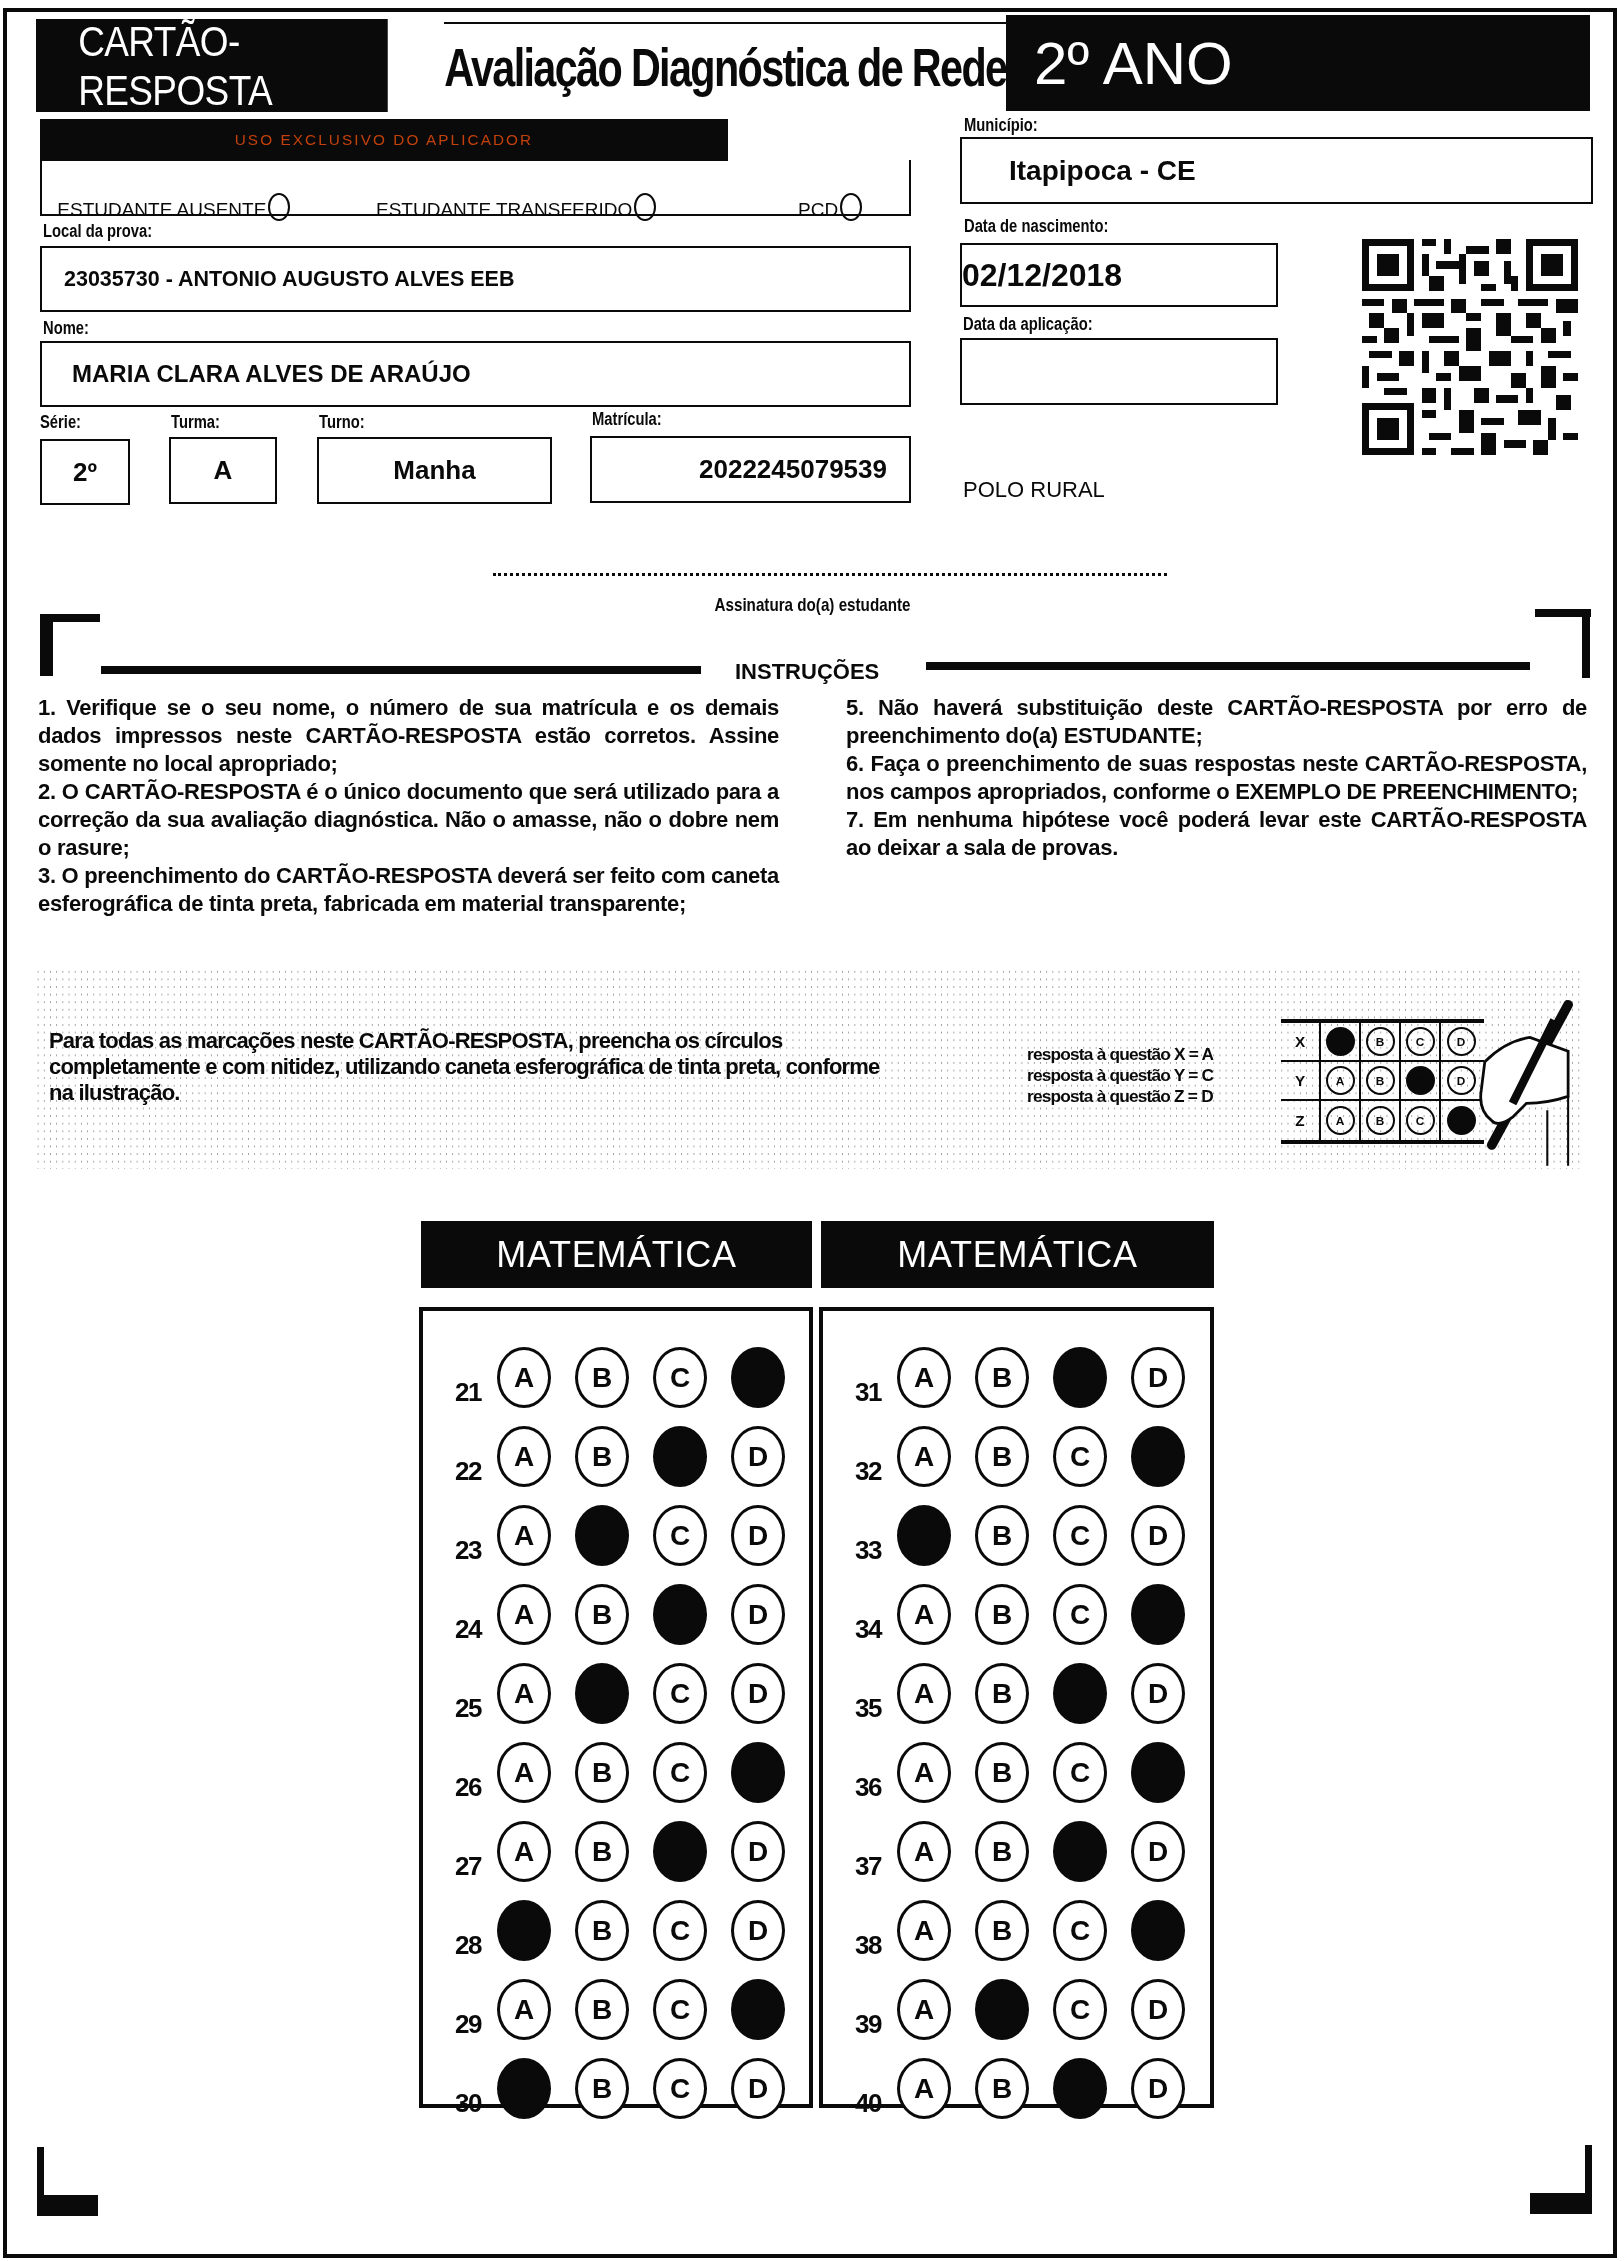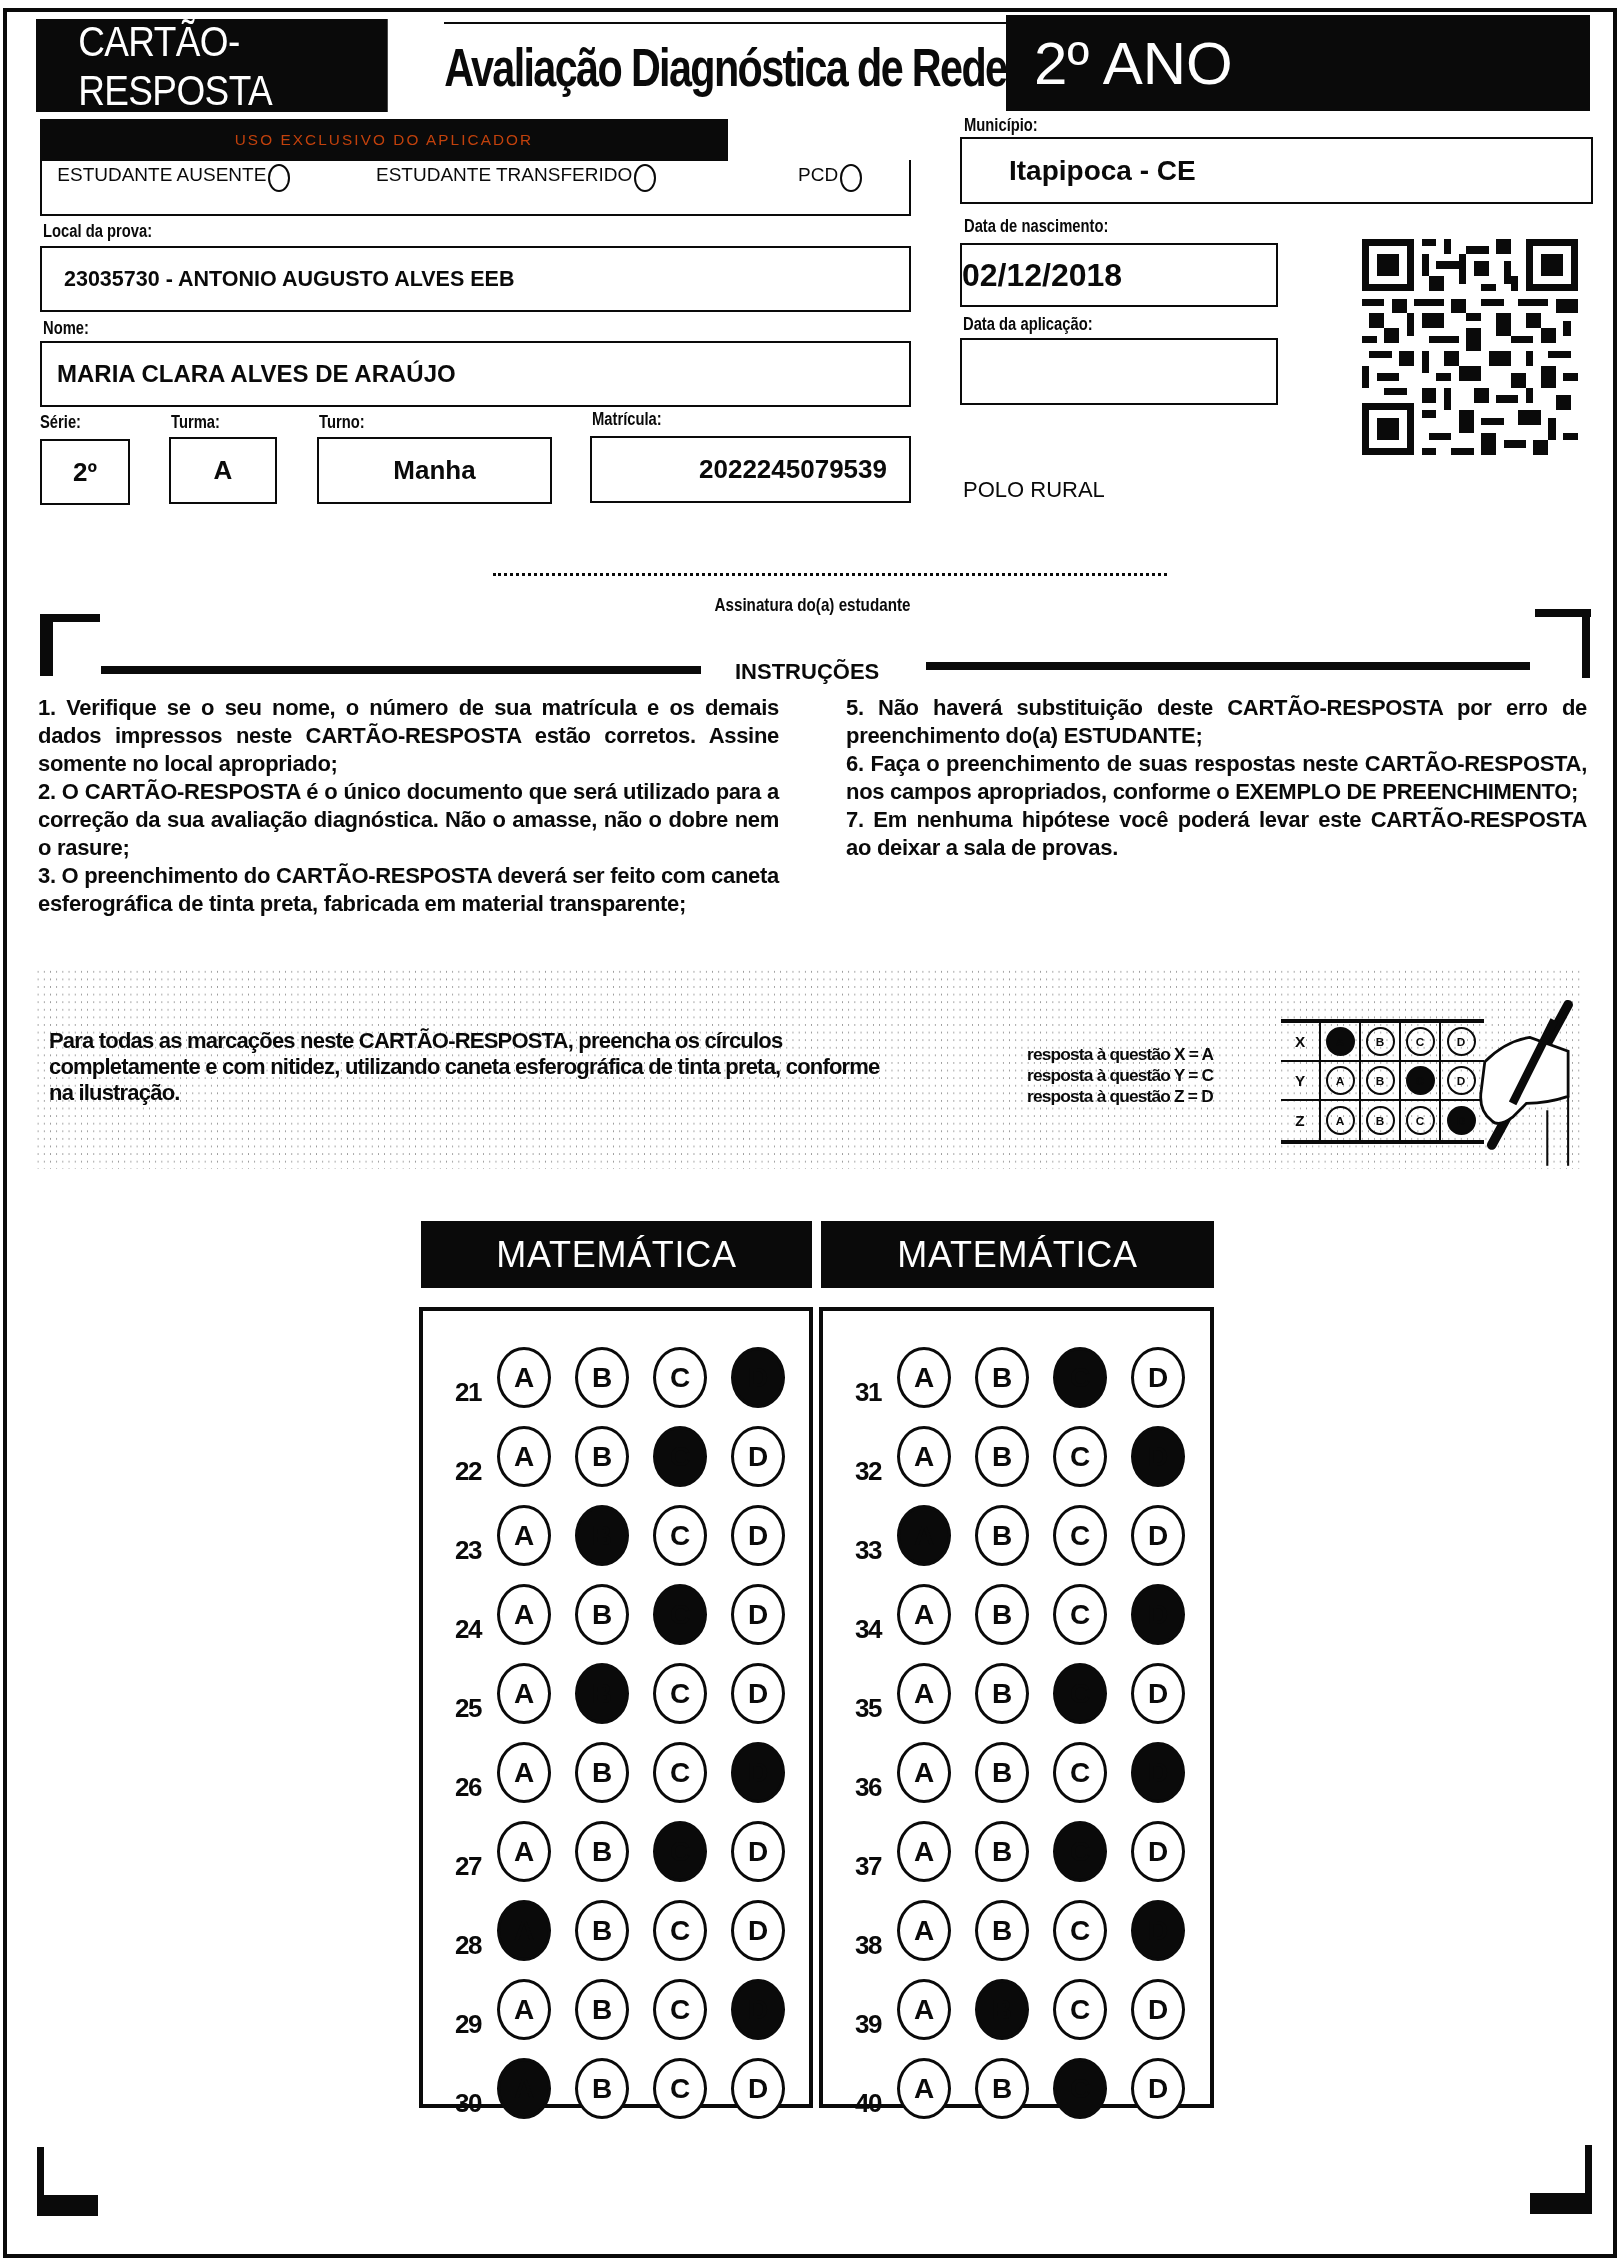--- a/index.html
+++ b/index.html
@@ -11,21 +11,21 @@
   
   .hdr-black { background: #0a0a0a; color: #fff; display: flex; align-items: center; }
   .hdr-title1 { left: 36px; top: 19.4px; width: 409px; height: 93px; justify-content: center; font-size: 43px; letter-spacing: -0.7px; transform: scaleX(0.86); transform-origin: left center; padding-left: 49px; }
   .hdr-white { left: 444px; top: 22px; width: 563px; height: 89px; background: #fff; border-top: 2.8px solid #0a0a0a; display: flex; align-items: center; justify-content: center; }
   .hdr-white span { font-size: 53px; font-weight: bold; letter-spacing: -2.1px; display: inline-block; transform: scaleX(0.78); white-space: nowrap; }
   .hdr-grade { left: 1006px; top: 15.3px; width: 584px; height: 96px; padding-left: 28px; font-size: 60px; }
 
   
   .excl-bar { left: 40px; top: 119px; width: 688px; height: 42px; background: #0a0a0a; color: #c2410c; font-size: 15.3px; display: flex; align-items: center; justify-content: center; letter-spacing: 2.1px; }
   .excl-row { left: 40px; top: 160px; width: 871px; height: 56px; border: 2.8px solid #0a0a0a; border-top: none; display: flex; align-items: center; font-size: 19px; }
-  .excl-item { display: flex; align-items: flex-start; gap: 2px; position: absolute; top: 4px; }
+  .excl-item { display: flex; align-items: flex-end; gap: 2px; position: absolute; top: 33px; }
   .radio { width: 22px; height: 28px; border: 2.1px solid #0a0a0a; border-radius: 50%; display: inline-block; }
 
   .lbl { font-size: 18px; font-weight: bold; transform: scaleX(0.82); transform-origin: left center; white-space: nowrap; }
   .field { border: 2.8px solid #0a0a0a; background: #fff; display: flex; align-items: center; font-weight: bold; }
 
   .qr { left: 1362px; top: 236px; width: 216px; height: 222px; }
 
   .sig-line { left: 493px; top: 573px; width: 674px; border-top: 3.5px dotted #0a0a0a; }
   .sig-lbl { left: 0; width: 1625px; top: 594px; text-align: center; font-size: 19px; font-weight: bold; }
   .sig-lbl span { display: inline-block; transform: scaleX(0.8); }
@@ -87,21 +87,21 @@
     <span class="radio"></span>
   </div>
 </div>
 
 <div class="abs lbl" style="left:43px; top:221px;">Local da prova:</div>
 <div class="abs field" style="left:40px; top:246px; width:871px; height:66px; padding-left:22px; font-size:21.5px;">
   <span>23035730 - ANTONIO AUGUSTO ALVES EEB</span>
 </div>
 
 <div class="abs lbl" style="left:43px; top:318px;">Nome:</div>
-<div class="abs field" style="left:40px; top:341px; width:871px; height:66px; padding-left:15px; font-size:24px;">
+<div class="abs field" style="left:40px; top:341px; width:871px; height:66px; padding-left:30px; font-size:24px;">
   <span>MARIA CLARA ALVES DE ARAÚJO</span>
 </div>
 
 <div class="abs lbl" style="left:40px; top:412px;">Série:</div>
 <div class="abs field" style="left:40px; top:439px; width:90px; height:66px; justify-content:center; font-size:26px;">
   <span>2º</span>
 </div>
 
 <div class="abs lbl" style="left:171px; top:412px;">Turma:</div>
 <div class="abs field" style="left:169px; top:437px; width:108px; height:67px; justify-content:center; font-size:26px;">

